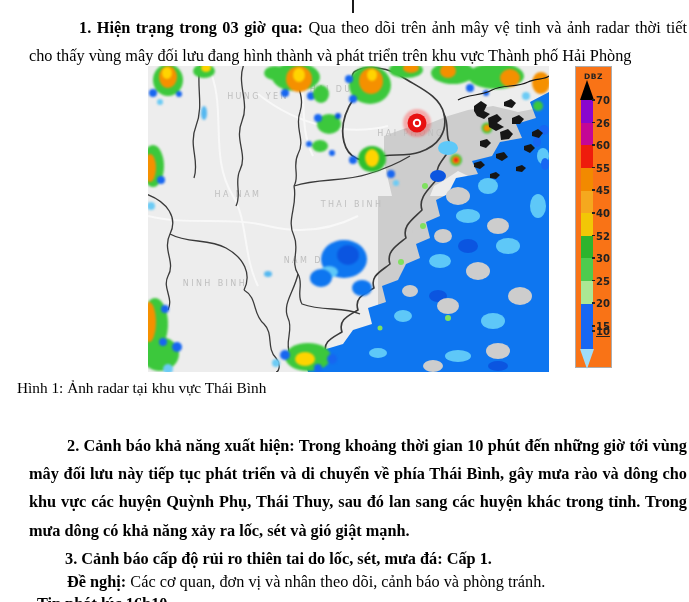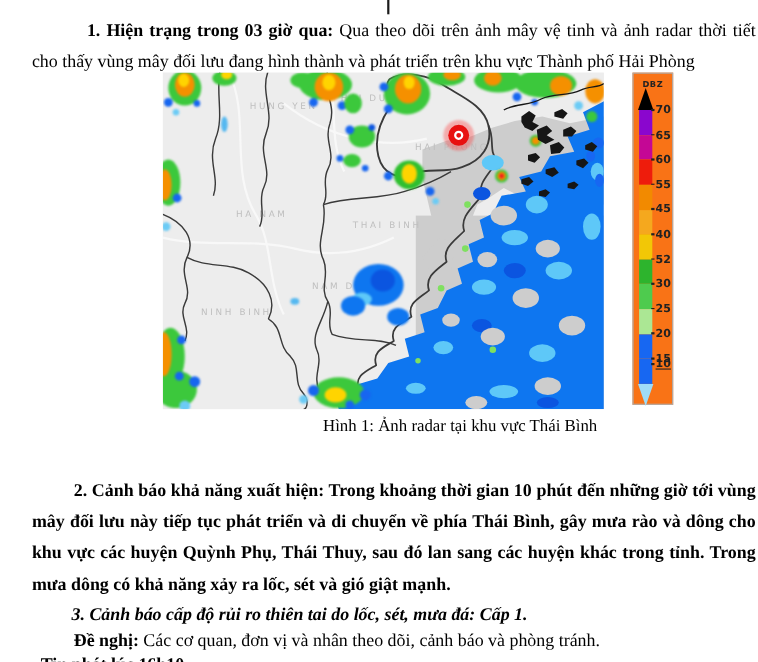--- a/index.html
+++ b/index.html
@@ -2,21 +2,21 @@
 <html><head>
 <meta charset="utf-8">
 <style>
   html,body{margin:0;padding:0;}
   body{
     width:689px;height:602px;background:#ffffff;overflow:hidden;position:relative;
     font-family:"Liberation Serif", serif;color:#000;
   }
   .para{position:absolute;left:17px;width:658px;margin:12px;font-size:16.3px;line-height:28.2px;text-align:justify;}
   .stray-mark{position:absolute;left:352px;top:0;width:2px;height:13px;background:#1b1b1b;}
-  .caption{position:absolute;left:17px;top:379px;width:526px;margin:0;font-size:15.3px;text-align:right;}
+  .caption{position:absolute;left:17px;top:379px;width:526px;margin:0;font-size:15.3px;text-align:left;}
   .bold{font-weight:bold;}
 
   
   .figure{position:absolute;left:148px;top:66px;width:440px;height:306px;}
   .map{position:absolute;left:0;top:0;width:401px;height:306px;overflow:hidden;background:#ededed;}
   .map svg{display:block;}
 
   
   .legend-panel{position:absolute;left:403px;top:0;width:37px;height:302px;background:#f97316;border:1px solid #adadad;box-sizing:border-box;margin-left:24px;}
   .legend-title{margin-top:5px;text-align:center;font-family:"DejaVu Sans",sans-serif;font-size:7.5px;font-weight:bold;color:#222;letter-spacing:.5px;}
@@ -250,36 +250,36 @@
         <div style="background: rgb(242, 199, 6);"></div>
         <div style="background: rgb(45, 180, 45);"></div>
         <div style="background: rgb(78, 203, 78);"></div>
         <div style="background: rgb(171, 231, 148);"></div>
         <div style="background: rgb(23, 103, 242);"></div>
         <div style="background: rgb(23, 103, 242);"></div>
       </div>
     <div class="arrow-down" style="border-top-color: rgb(159, 220, 248);"></div>
     <div class="legend-ticks">
         <div class="tick" style="top: 28px;">70</div>
-        <div class="tick" style="top: 50.6px;">65</div>
+        <div class="tick" style="top: 50.6px;">26</div>
         <div class="tick" style="top: 73.2px;">60</div>
         <div class="tick" style="top: 95.8px;">55</div>
         <div class="tick" style="top: 118.4px;">45</div>
         <div class="tick" style="top: 141px;">40</div>
         <div class="tick" style="top: 163.6px;">52</div>
         <div class="tick" style="top: 186.2px;">30</div>
         <div class="tick" style="top: 208.8px;">25</div>
         <div class="tick" style="top: 231.4px;">20</div>
         <div class="tick" style="top: 254px;">15</div>
         <div class="tick" style="top: 259px; text-decoration: underline;">10</div>
       </div>
   </div>
 </div>
 
 <p class="caption">Hình 1: Ảnh radar tại khu vực Thái Bình</p>
 
 <p class="para" style="top:420px;text-indent:38px;font-weight:bold;"><b>2. Cảnh báo khả năng xuất hiện:</b><span> Trong khoảng thời gian 10 phút đến những giờ tới vùng mây đối lưu này tiếp tục phát triển và di chuyển về phía Thái Bình, gây mưa rào và dông cho khu vực các huyện Quỳnh Phụ, Thái Thuy, sau đó lan sang các huyện khác trong tỉnh. Trong mưa dông có khả năng xảy ra lốc, sét và gió giật mạnh.</span></p>
 
-<p class="para bold" style="top:533px;text-indent:36px;font-style:italic;">3. Cảnh báo cấp độ rủi ro thiên tai do lốc, sét, mưa đá: Cấp 1.</p>
+<p class="para bold" style="top:533px;text-indent:36px;">3. Cảnh báo cấp độ rủi ro thiên tai do lốc, sét, mưa đá: Cấp 1.</p>
 
 <p class="para" style="top:556px;text-indent:38px;"><b>Đề nghị:</b><span> Các cơ quan, đơn vị và nhân theo dõi, cảnh báo và phòng tránh.</span></p>
 
 <p class="para bold" style="top:578px;text-indent:8px;">Tin phát lúc 16h10</p>
 
 </body></html>

